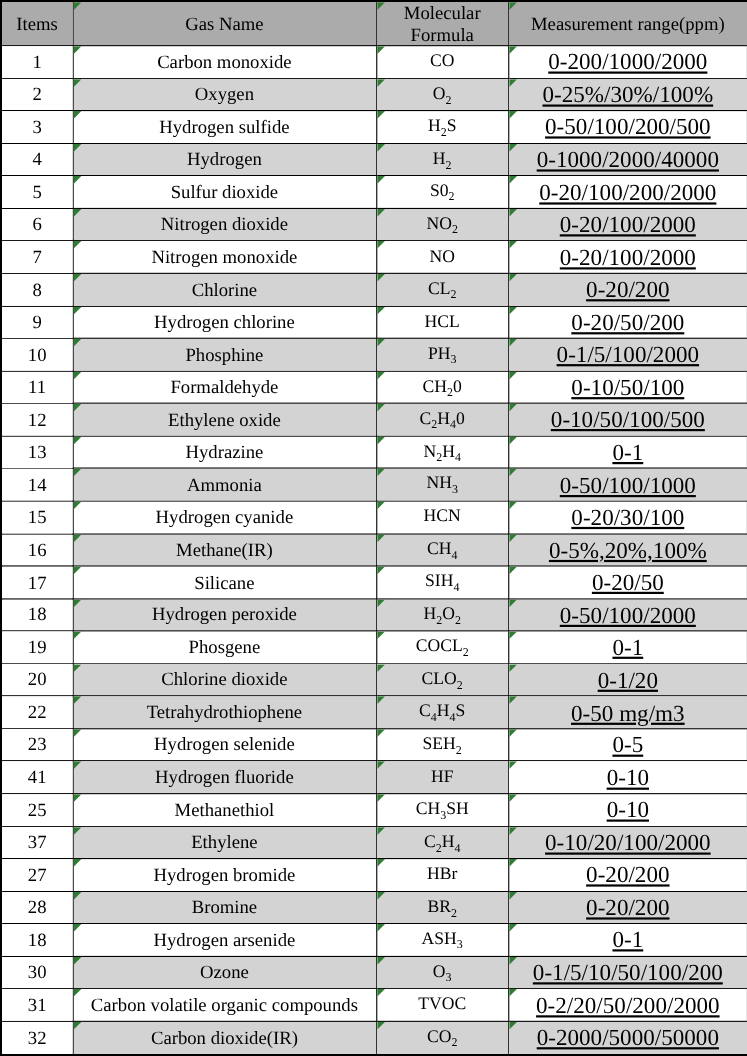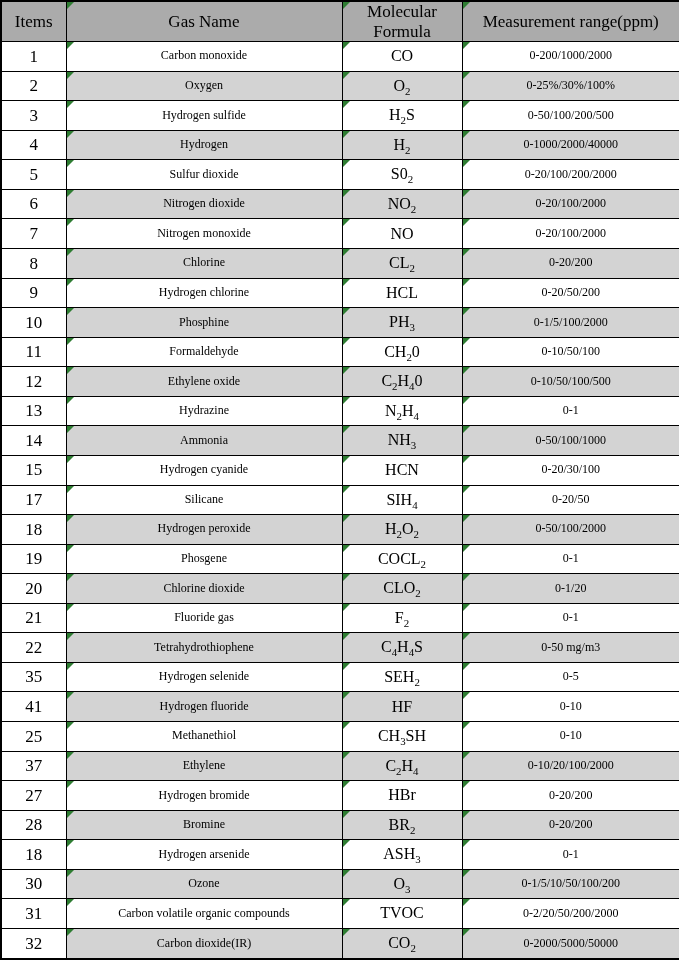--- a/index.html
+++ b/index.html
@@ -33,27 +33,28 @@
   thead th {
     background: var(--header-bg, #ababab);
     font-weight: normal;
     font-size: 17px;
   }
   td.item-cell {
     background: var(--row-bg, #fff);
     font-size: 17px;
   }
   td.gas-name-cell {
-    font-size: 12px;
+    font-size: 17px;
   }
   td.formula-cell {
     font-size: 16px;
   }
   td.range-cell {
-    font-size: 12px;
+    font-size: 21px;
+    text-decoration: underline;
   }
   tr.alt td.gas-name-cell,
   tr.alt td.formula-cell,
   tr.alt td.range-cell {
     background: var(--row-alt-bg, #d3d3d3);
   }
   tr.alt td.force-white {
     background: var(--row-bg, #fff) !important;
   }
   .flag::before {
@@ -173,20 +174,26 @@
         <td class="gas-name-cell flag">Ammonia</td>
         <td class="formula-cell flag">NH<sub>3</sub></td>
         <td class="range-cell flag">0-50/100/1000</td>
       </tr>
       <tr>
         <td class="item-cell">15</td>
         <td class="gas-name-cell flag">Hydrogen cyanide</td>
         <td class="formula-cell flag">HCN</td>
         <td class="range-cell flag">0-20/30/100</td>
       </tr>
+      <tr class="alt">
+        <td class="item-cell">16</td>
+        <td class="gas-name-cell flag">Methane(IR)</td>
+        <td class="formula-cell flag">CH<sub>4</sub></td>
+        <td class="range-cell flag">0-5%,20%,100%</td>
+      </tr>
       <tr>
         <td class="item-cell">17</td>
         <td class="gas-name-cell flag">Silicane</td>
         <td class="formula-cell flag">SIH<sub>4</sub></td>
         <td class="range-cell flag">0-20/50</td>
       </tr>
       <tr class="alt">
         <td class="item-cell">18</td>
         <td class="gas-name-cell flag">Hydrogen peroxide</td>
         <td class="formula-cell flag">H<sub>2</sub>O<sub>2</sub></td>
@@ -197,34 +204,28 @@
         <td class="gas-name-cell flag">Phosgene</td>
         <td class="formula-cell flag">COCL<sub>2</sub></td>
         <td class="range-cell flag">0-1</td>
       </tr>
       <tr class="alt">
         <td class="item-cell">20</td>
         <td class="gas-name-cell flag">Chlorine dioxide</td>
         <td class="formula-cell flag">CLO<sub>2</sub></td>
         <td class="range-cell flag">0-1/20</td>
       </tr>
-      <tr>
-        <td class="item-cell">21</td>
-        <td class="gas-name-cell flag">Fluoride gas</td>
-        <td class="formula-cell flag">F<sub>2</sub></td>
-        <td class="range-cell flag">0-1</td>
-      </tr>
       <tr class="alt">
         <td class="item-cell">22</td>
         <td class="gas-name-cell flag">Tetrahydrothiophene</td>
         <td class="formula-cell flag">C<sub>4</sub>H<sub>4</sub>S</td>
         <td class="range-cell flag">0-50 mg/m3</td>
       </tr>
       <tr>
-        <td class="item-cell">35</td>
+        <td class="item-cell">23</td>
         <td class="gas-name-cell flag">Hydrogen selenide</td>
         <td class="formula-cell flag">SEH<sub>2</sub></td>
         <td class="range-cell flag">0-5</td>
       </tr>
       <tr class="alt">
         <td class="item-cell">41</td>
         <td class="gas-name-cell flag">Hydrogen fluoride</td>
         <td class="formula-cell flag">HF</td>
         <td class="range-cell flag force-white">0-10</td>
       </tr>

